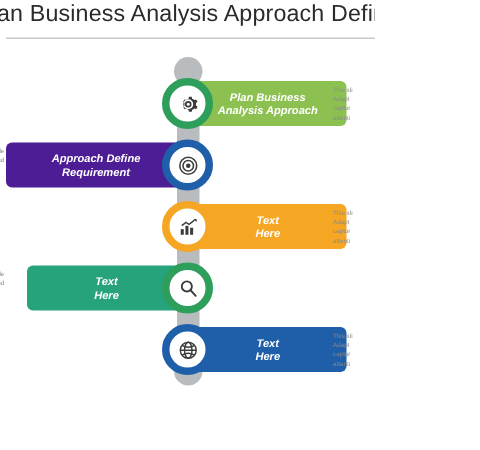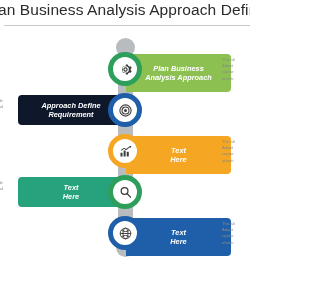--- a/index.html
+++ b/index.html
@@ -86,21 +86,21 @@
   .row {
     position: absolute;
     height: 30px;
   }
 
   
   .bar-right {
     position: absolute;
     left: 22px;
     top: 0;
-    height: 38px;
+    height: 30px;
     border-radius: 0 4px 4px 0;
     display: flex;
     align-items: center;
     justify-content: center;
   }
   
   .bar-left {
     position: absolute;
     right: 22px;
     top: 0;
@@ -178,21 +178,21 @@
         </svg>
       </span>
     </div>
     <div class="side-text" style="left:222px; top:3px;">This sli
 Adapt
 captur
 attenti</div>
   </div>
 
   <div class="row" style="left:0; top:63px; width:250px;">
-    <div class="bar-left" style="right:126px; width:106px; background:#0f172a;margin-left:9px;">
+    <div class="bar-left" style="right:126px; width:120px; background:#4c1d95;margin-left:9px;">
       <span class="bar-label">Approach Define
 Requirement</span>
     </div>
     <div class="node" style="left:108px; top:-2px; border:5px solid #1F5EA8;">
       <span>
         <svg width="15" height="15" viewBox="0 0 24 24" fill="none" stroke="#3b3b3b" stroke-width="1.7">
           <circle cx="12" cy="12" r="9"></circle>
           <circle cx="12" cy="12" r="5.6"></circle>
           <circle cx="12" cy="12" r="2.4" fill="#3b3b3b" stroke="none"></circle>
         </svg>

